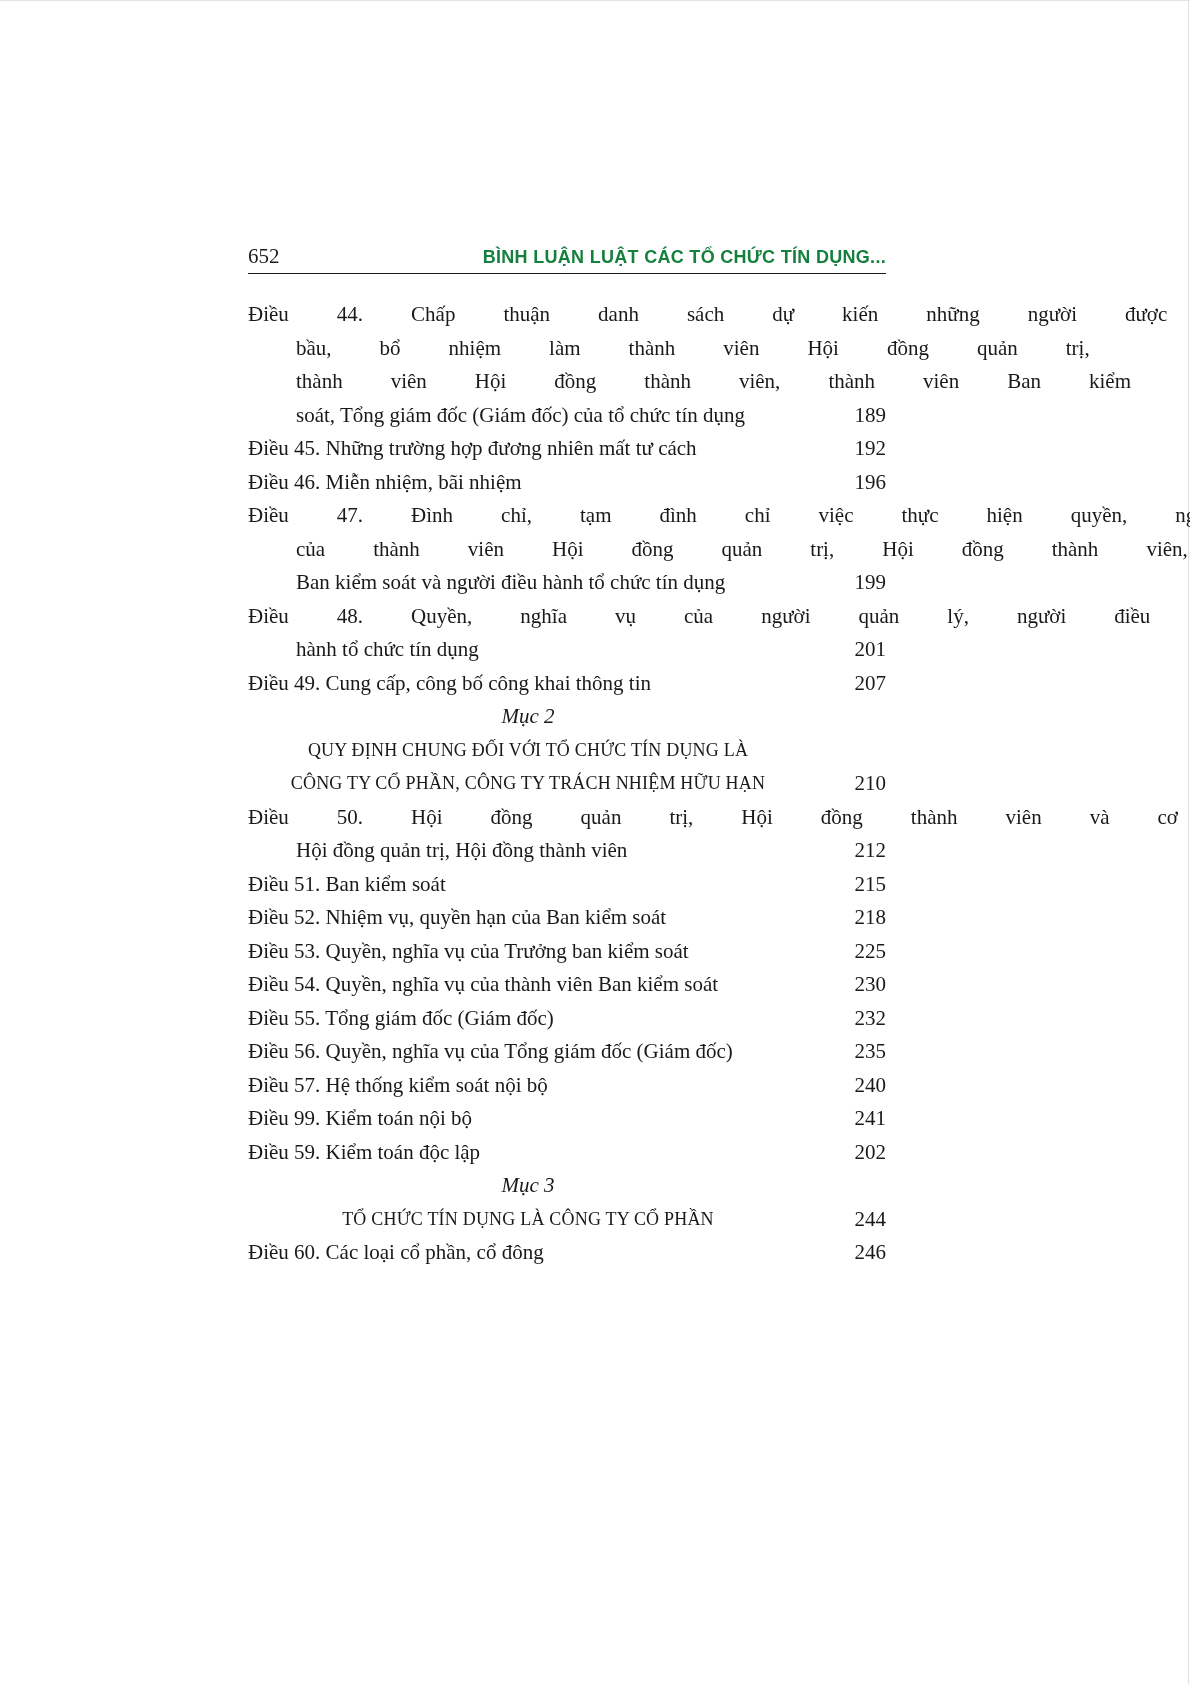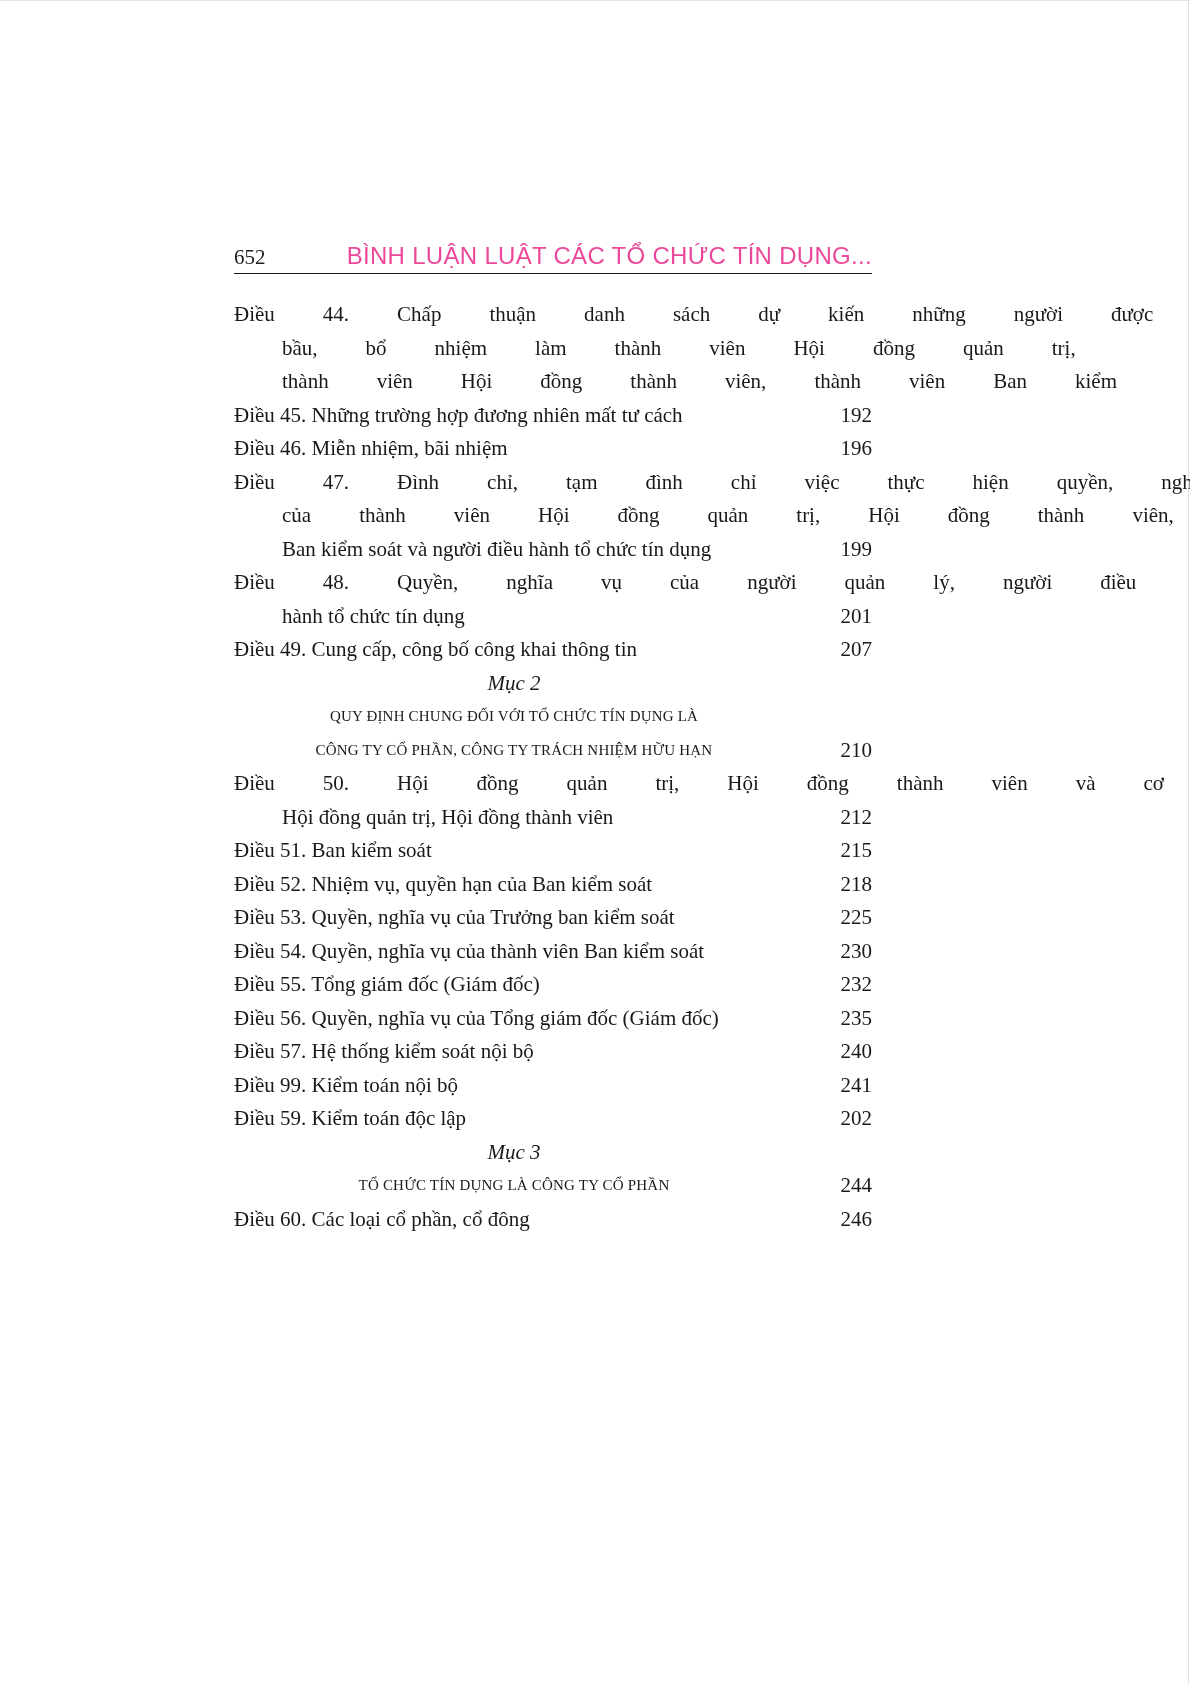--- a/index.html
+++ b/index.html
@@ -22,40 +22,40 @@
     background: #e2e2e2;
   }
   .scan-edge-right {
     position: absolute;
     top: 0; bottom: 0; right: 1px;
     width: 1px;
     background: #e0e0e0;
   }
   .page-inner {
     position: absolute;
-    left: 234px;
+    left: 248px;
     top: 243px;
     width: 638px;
   }
   .running-header {
     display: flex;
     justify-content: space-between;
     align-items: baseline;
     line-height: 26px;
   }
   .folio {
     font-size: 21px;
     color: #1c1c1c;
   }
   .running-title {
     font-family: "Liberation Sans", "DejaVu Sans", sans-serif;
-    font-size: 24px;
-    font-weight: 400;
+    font-size: 18px;
+    font-weight: 700;
     letter-spacing: 0.3px;
-    color: #ec4899;
+    color: #15803d;
   }
   .header-rule {
     margin-top: 3px;
     height: 0;
     border-top: 1.6px solid #1a1a1a;
   }
   .toc {
     margin-top: 24px;
     font-size: 21px;
   }
@@ -84,21 +84,21 @@
   }
   .toc-line.cont .line-text.flex-justify {
     width: 512px;
     text-align: center;
   }
   .line-text.center {
     width: 560px;
     text-align: center;
   }
   .line-text.heading-text {
-    font-size: 15px;
+    font-size: 18px;
     letter-spacing: 0.2px;
   }
   .line-text.label-text {
     font-style: italic;
   }
   .page-num {
     position: absolute;
     right: 0;
     top: 0;
     line-height: 33.5px;
@@ -154,20 +154,24 @@
           <span>Hội</span>
           <span>đồng</span>
           <span>thành</span>
           <span>viên,</span>
           <span>thành</span>
           <span>viên</span>
           <span>Ban</span>
           <span>kiểm</span>
         </div>
       </div>
+      <div class="toc-line cont">
+        <div class="line-text plain">soát, Tổng giám đốc (Giám đốc) của tổ chức tín dụng</div>
+        <span class="page-num">189</span>
+      </div>
       <div class="toc-line">
         <div class="line-text plain">Điều 45. Những trường hợp đương nhiên mất tư cách</div>
         <span class="page-num">192</span>
       </div>
       <div class="toc-line">
         <div class="line-text plain">Điều 46. Miễn nhiệm, bãi nhiệm</div>
         <span class="page-num">196</span>
       </div>
       <div class="toc-line">
         <div class="line-text flex-justify">

